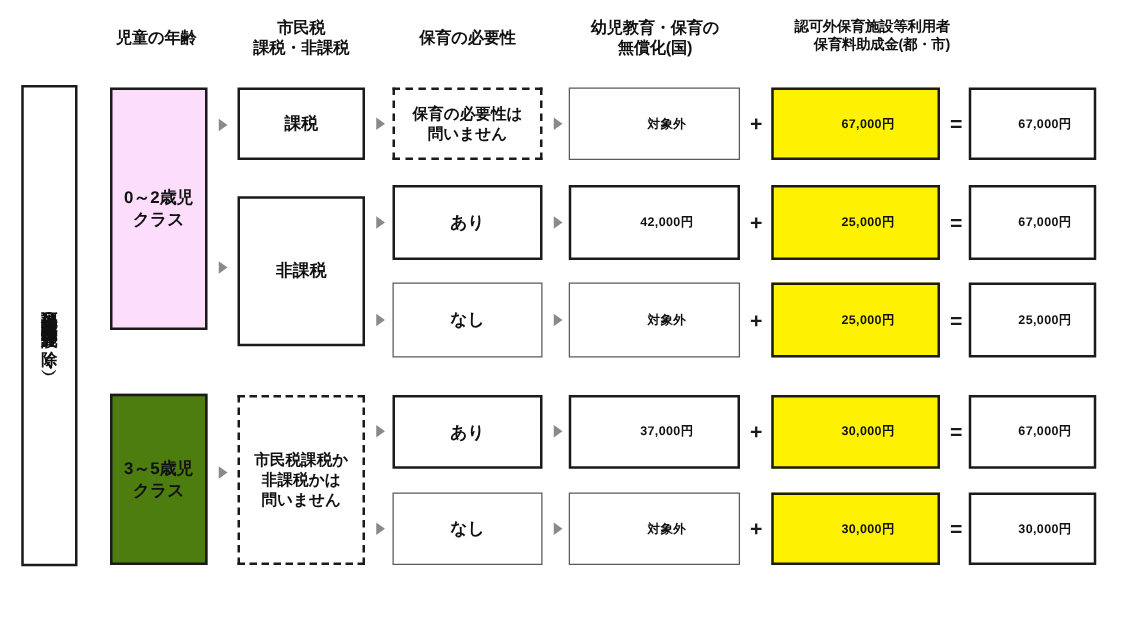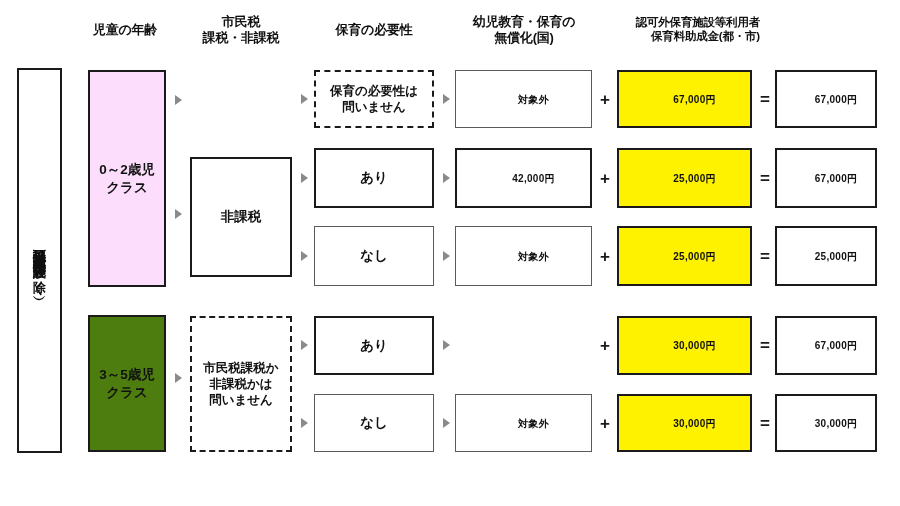--- a/index.html
+++ b/index.html
@@ -120,35 +120,36 @@
   <div class="col-header" style="left:310px; top:22px; width:128px;">保育の必要性</div>
   <div class="col-header" style="left:185px; top:14px; width:112px;">市民税
 課税・非課税</div>
   <div class="col-header" style="left:450px; top:14px; width:148px;">幼児教育・保育の
 無償化(国)</div>
   <div class="col-header small" style="left:610px; top:15px; width:150px;">認可外保育施設等利用者
 保育料助成金(都・市)</div>
 
   <div class="box vertical" style="left:17px; top:68px; width:45px; height:385px;">認可外保育施設（企業主導型保育施設を除く）</div>
 
-  <div class="box pink" style="left:88px; top:70px; width:78px; height:217px;">0～2歳児
+  <div class="box pink" style="left:88px; top:70px; width:78px; height:194px;">0～2歳児
 クラス</div>
   <div class="box blue" style="left:88px; top:315px; width:78px; height:137px;">3～5歳児
 クラス</div>
 
   <div class="conn" style="left:168px; top:94px; width:20px; height:12px;">
       <span class="tri"></span>
     </div>
   <div class="conn" style="left:168px; top:208px; width:20px; height:12px;">
       <span class="tri"></span>
     </div>
   <div class="conn" style="left:168px; top:372px; width:20px; height:12px;">
       <span class="tri"></span>
     </div>
 
+  <div class="box" style="left:190px; top:70px; width:102px; height:58px;">課税</div>
   <div class="box" style="left:190px; top:157px; width:102px; height:120px;">非課税</div>
   <div class="box dashed tiny-text" style="left:190px; top:316px; width:102px; height:136px;">市民税課税か
 非課税かは
 問いません</div>
 
   <div class="conn" style="left:294px; top:93px; width:20px; height:12px;">
       <span class="tri"></span>
     </div>
   <div class="conn" style="left:294px; top:172px; width:20px; height:12px;">
       <span class="tri"></span>
@@ -182,20 +183,21 @@
   <div class="conn" style="left:436px; top:339px; width:20px; height:12px;">
       <span class="tri"></span>
     </div>
   <div class="conn" style="left:436px; top:417px; width:20px; height:12px;">
       <span class="tri"></span>
     </div>
 
   <div class="box thin amount" style="left:455px; top:70px; width:137px; height:58px;">対象外</div>
   <div class="box amount" style="left:455px; top:148px; width:137px; height:60px;">42,000円</div>
   <div class="box thin amount" style="left:455px; top:226px; width:137px; height:60px;">対象外</div>
+  <div class="box amount" style="left:455px; top:316px; width:137px; height:59px;">37,000円</div>
   <div class="box thin amount" style="left:455px; top:394px; width:137px; height:58px;">対象外</div>
 
   <div class="conn op" style="left:594px; top:91px; width:22px; height:16px;">+</div>
   <div class="conn op" style="left:594px; top:170px; width:22px; height:16px;">+</div>
   <div class="conn op" style="left:594px; top:248px; width:22px; height:16px;">+</div>
   <div class="conn op" style="left:594px; top:337px; width:22px; height:16px;">+</div>
   <div class="conn op" style="left:594px; top:415px; width:22px; height:16px;">+</div>
 
   <div class="box yellow amount" style="left:617px; top:70px; width:135px; height:58px;">67,000円</div>
   <div class="box yellow amount" style="left:617px; top:148px; width:135px; height:60px;">25,000円</div>

